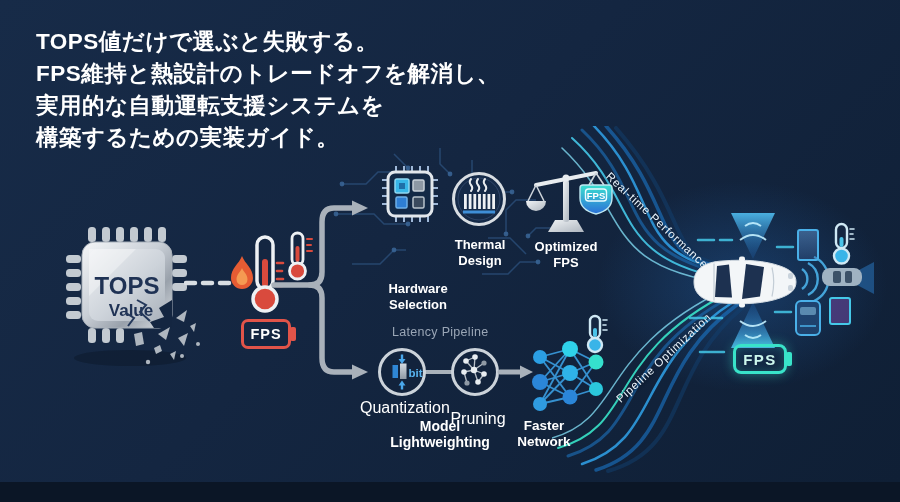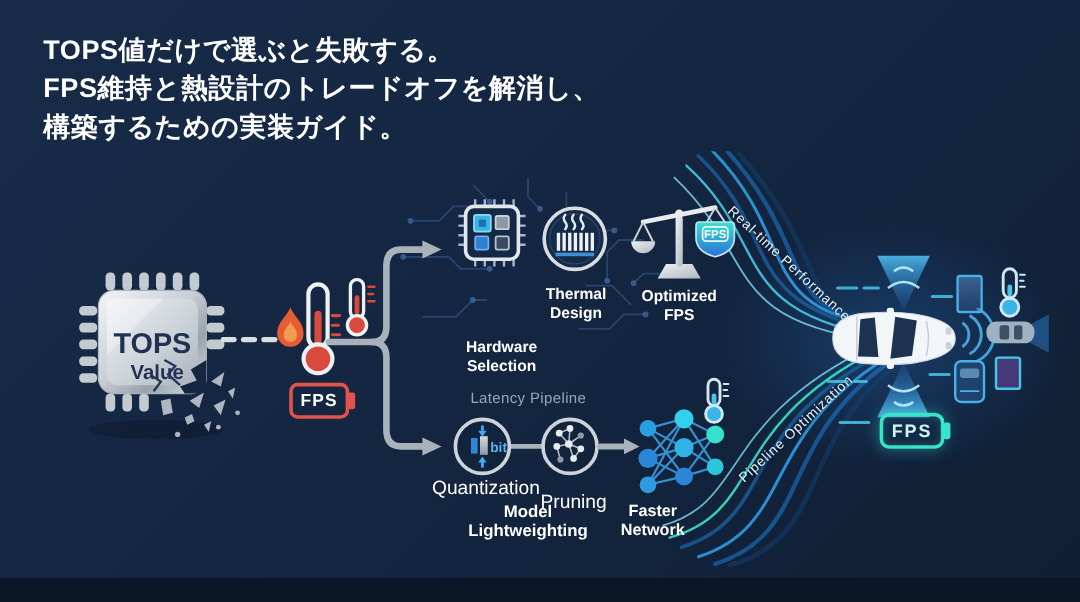--- a/index.html
+++ b/index.html
@@ -77,20 +77,21 @@
       <path d="M16,330 C95,305 60,235 180,170" stroke="#1a5f9e" stroke-width="3" opacity="0.8"></path>
       <path d="M30,338 C110,312 80,240 184,174" stroke="#2f9be0" stroke-width="2.5" opacity="0.9"></path>
       <path d="M6,322 C85,300 52,230 178,166" stroke="#39e3c9" stroke-width="2" opacity="0.9"></path>
       <path d="M0,312 C72,292 45,225 176,162" stroke="#7fd8f0" stroke-width="1.5" opacity="0.8"></path>
     </g>
   </svg>
 
   <div class="abs headline" style="left:36px;top:26px;width:500px;">
     <div>TOPS値だけで選ぶと失敗する。</div>
     <div>FPS維持と熱設計のトレードオフを解消し、</div>
+    <div>実用的な自動運転支援システムを</div>
     <div>構築するための実装ガイド。</div>
   </div>
 
   <svg class="abs" style="left:58px;top:222px;" width="150" height="150" viewBox="0 0 150 150">
     <defs>
       <linearGradient id="chipBody" x1="0" y1="0" x2="1" y2="1">
         <stop offset="0" stop-color="#f4f6f8"></stop>
           <stop offset="0.45" stop-color="#c9cfd6"></stop>
         <stop offset="0.7" stop-color="#99a1ab"></stop>
           <stop offset="1" stop-color="#dfe3e7"></stop>

